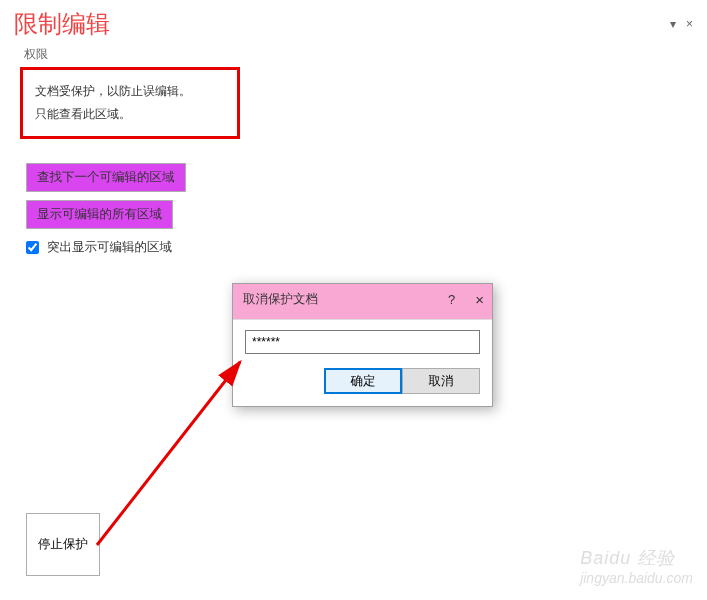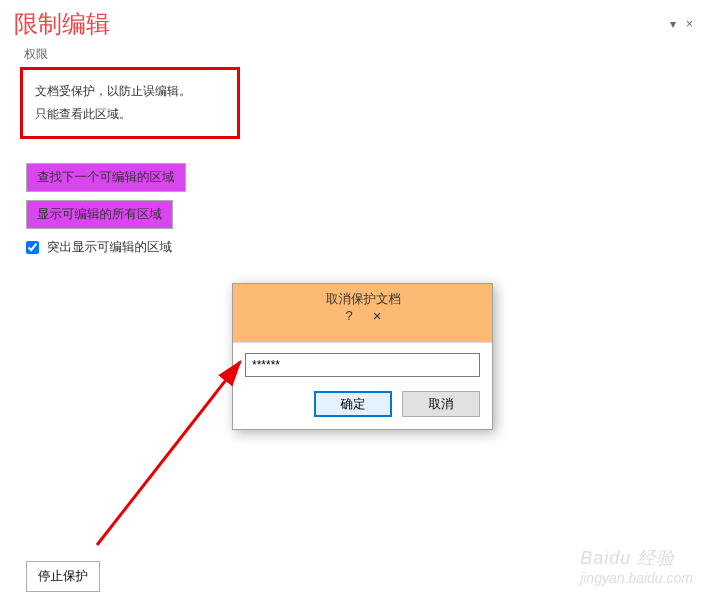--- a/index.html
+++ b/index.html
@@ -73,46 +73,45 @@
       color: #333;
       margin: 6px 0 0 12px;
     }
     .checkbox-row input {
       width: 13px;
       height: 13px;
     }
     .stop-protect-btn {
       position: absolute;
       left: 26px;
-      bottom: 8px;
+      bottom: 24px;
       background: #fff;
       border: 1px solid #adadad;
-      padding: 6px 11px;
+      padding: 22px 11px;
       font-size: 12.5px;
       cursor: pointer;
     }
     .dialog {
       position: absolute;
       left: 232px;
       top: 283px;
       width: 261px;
       background: #fff;
       border: 1px solid #a0a0a0;
       box-shadow: 3px 3px 12px rgba(0,0,0,0.3);
     }
     .dialog-titlebar {
       display: flex;
       justify-content: space-between;
       align-items: center;
-      padding: 7px 8px 19px 10px;
+      padding: 7px 8px 11px 10px;
       font-size: 12.5px;
       color: #333;
       border-bottom: 1px solid #ddd;
-      background: #fdba74;
-      flex-direction: column;
+      background: #f9a8d4;
     }
     .dialog-titlebar-right {
       display: flex;
       gap: 20px;
       align-items: center;
     }
     .dialog-help {
       font-size: 13px;
       color: #333;
       cursor: pointer;
@@ -138,21 +137,20 @@
       width: 100%;
       border: 1px solid #7a7a7a;
       padding: 4px 6px;
       font-size: 12px;
       height: 24px;
       letter-spacing: 0;
     }
     .dialog-buttons {
       display: flex;
       justify-content: flex-end;
-      gap: 10px;
       margin-top: 14px;
     }
     .dlg-btn {
       width: 78px;
       height: 26px;
       border: 1px solid #adadad;
       background: #e1e1e1;
       font-size: 12.5px;
       cursor: pointer;
     }

